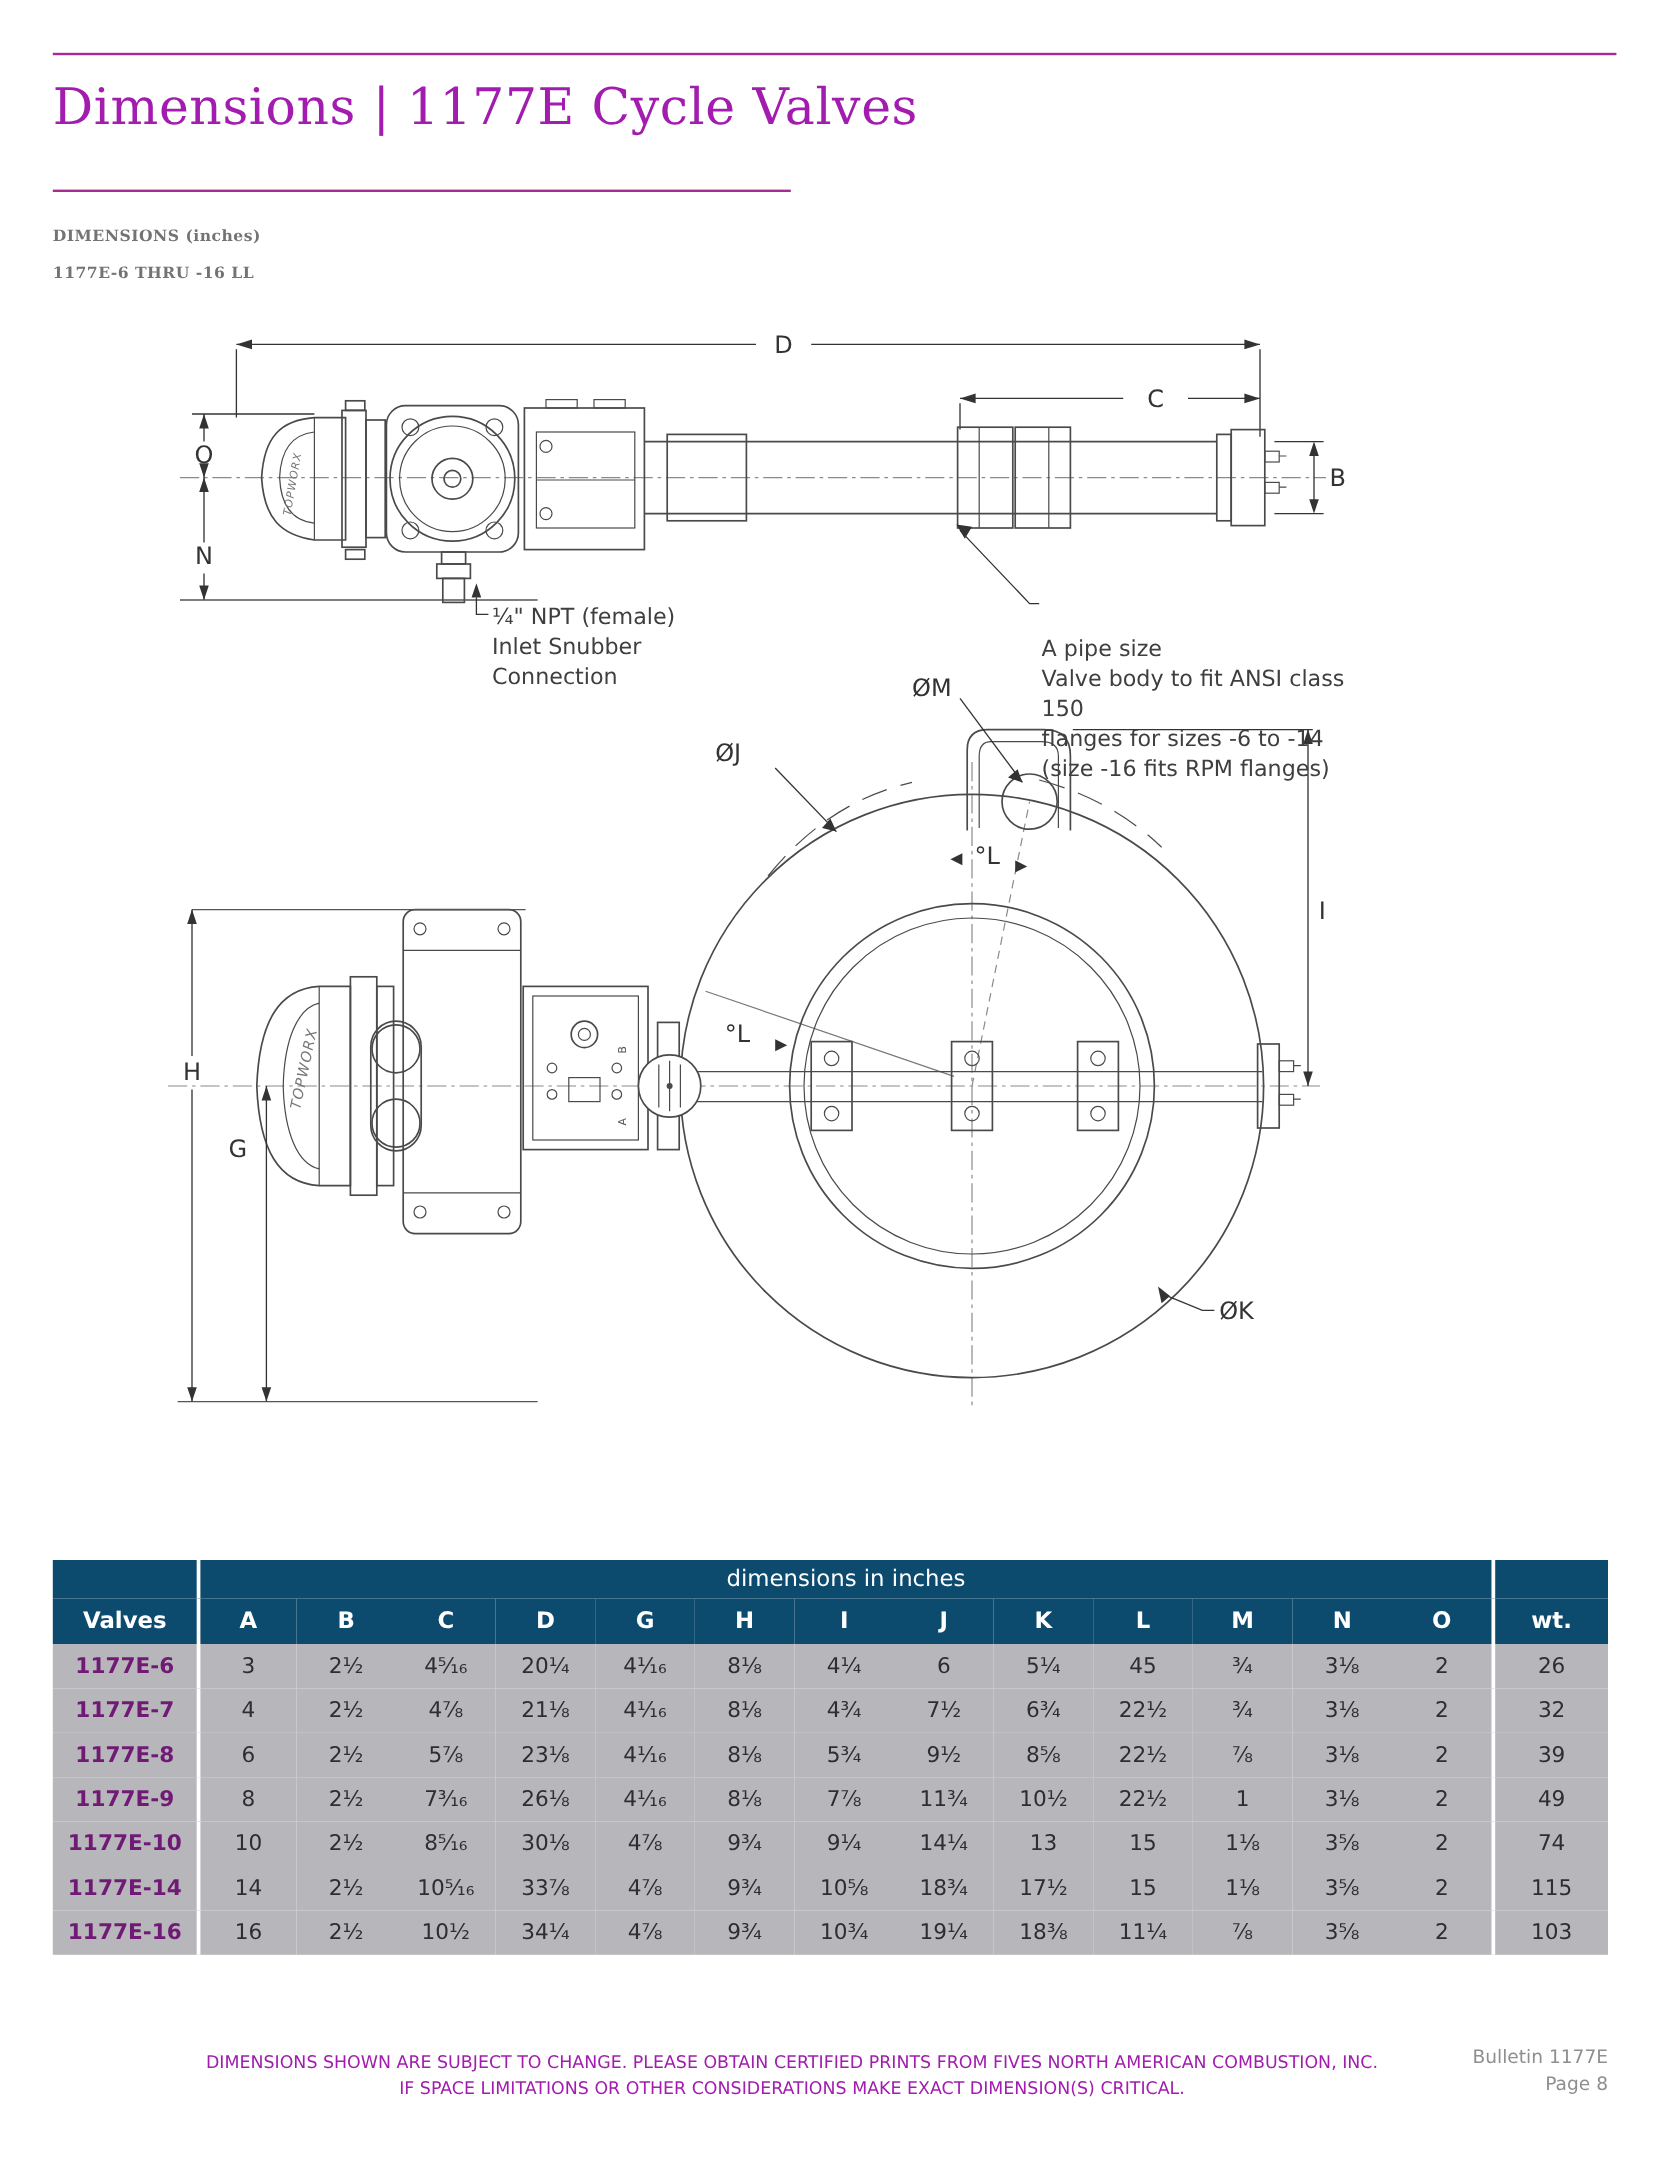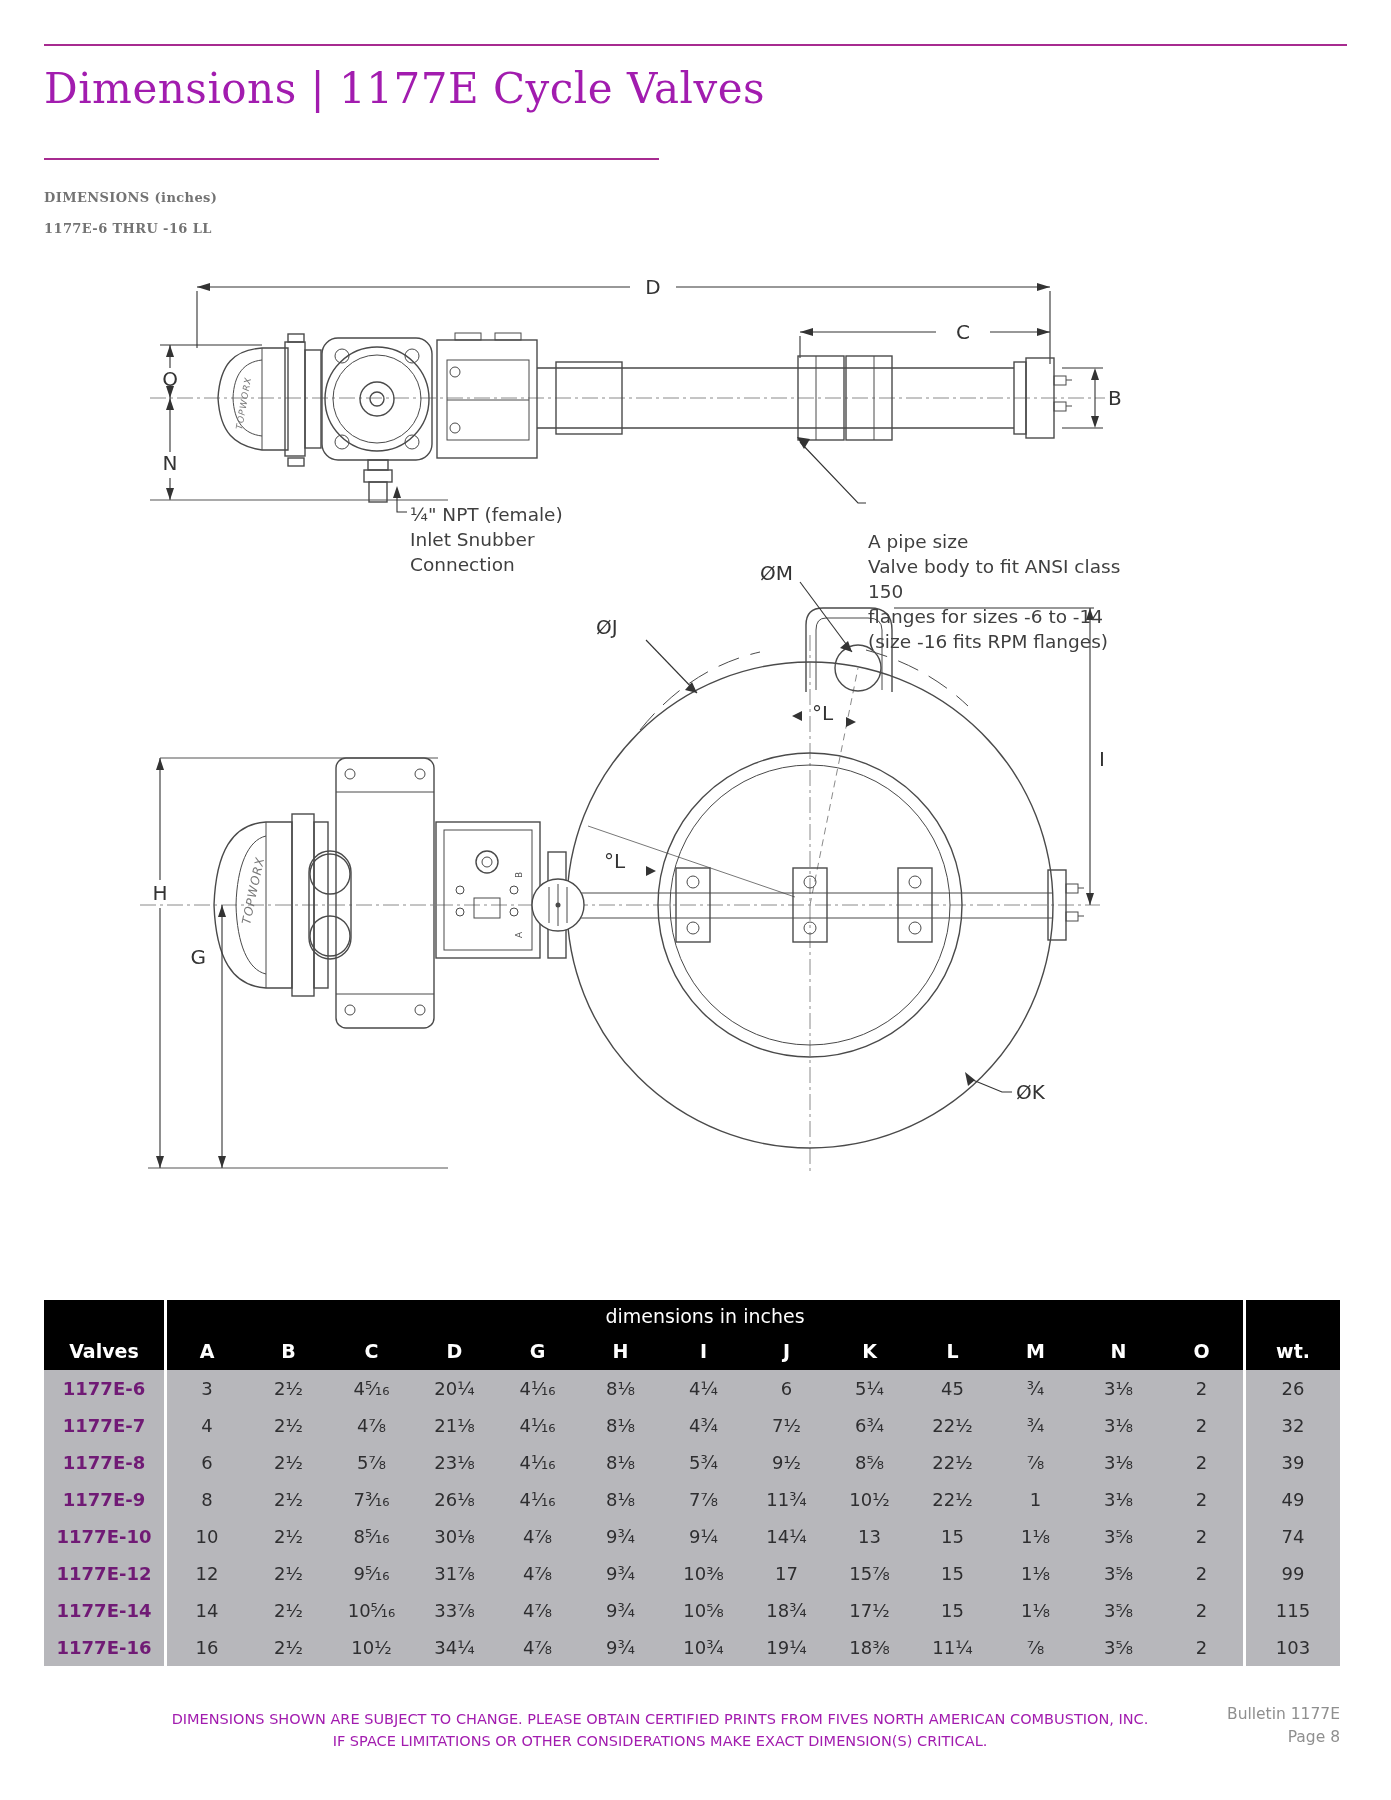--- a/index.html
+++ b/index.html
@@ -12,21 +12,21 @@
               font-size:42px;color:#a21caf;font-weight:400;letter-spacing:.5px;}
   #rule-sub{left:44px;top:158px;width:615px;height:0;border-top:2px solid #a72b90;}
   .section-label{left:44px;font-family:"DejaVu Serif",serif;font-weight:bold;
                  font-size:13px;color:#737373;letter-spacing:.4px;}
   
   .anno{font-size:18.5px;color:#3f3f3f;line-height:25px;white-space:pre-line;}
   
   #dims-table{position:absolute;left:44px;top:1300px;border-collapse:separate;border-spacing:0;
               table-layout:fixed;width:1296px;font-size:18px;color:#2e2e30;}
   #dims-table th,#dims-table td{padding:0;text-align:center;vertical-align:middle;}
-  #dims-table thead th{background:#000000;color:#fff;font-weight:bold;}
+  #dims-table thead th{background:#0c4a6e;color:#fff;font-weight:bold;}
   #dims-table .sep{border-left:3px solid #ffffff;}
   #dims-table .h1{height:32px;font-weight:normal;font-size:19px;}
   #dims-table .h2{height:38px;font-size:19px;}
   #dims-table tbody td{background:#b7b7bb;height:37px;}
   #dims-table tbody td.model{font-weight:bold;color:#701a75;}
   
   #footer-block{left:100px;top:1708px;width:1120px;text-align:center;
                 font-size:14.5px;color:#a21caf;line-height:22px;white-space:pre-line;}
   #bulletin-block{left:1040px;top:1703px;width:300px;text-align:right;font-size:15.5px;
                   color:#8f8f8f;line-height:23px;white-space:pre-line;}
@@ -355,37 +355,20 @@
           <td>9¼</td>
           <td>14¼</td>
           <td>13</td>
           <td>15</td>
           <td>1⅛</td>
           <td>3⅝</td>
           <td>2</td>
           <td class="sep">74</td>
         </tr>
         <tr>
-          <td class="model">1177E-12</td>
-          <td class="sep">12</td>
-          <td>2½</td>
-          <td>9⁵⁄₁₆</td>
-          <td>31⅞</td>
-          <td>4⅞</td>
-          <td>9¾</td>
-          <td>10⅜</td>
-          <td>17</td>
-          <td>15⅞</td>
-          <td>15</td>
-          <td>1⅛</td>
-          <td>3⅝</td>
-          <td>2</td>
-          <td class="sep">99</td>
-        </tr>
-        <tr>
           <td class="model">1177E-14</td>
           <td class="sep">14</td>
           <td>2½</td>
           <td>10⁵⁄₁₆</td>
           <td>33⅞</td>
           <td>4⅞</td>
           <td>9¾</td>
           <td>10⅝</td>
           <td>18¾</td>
           <td>17½</td>

